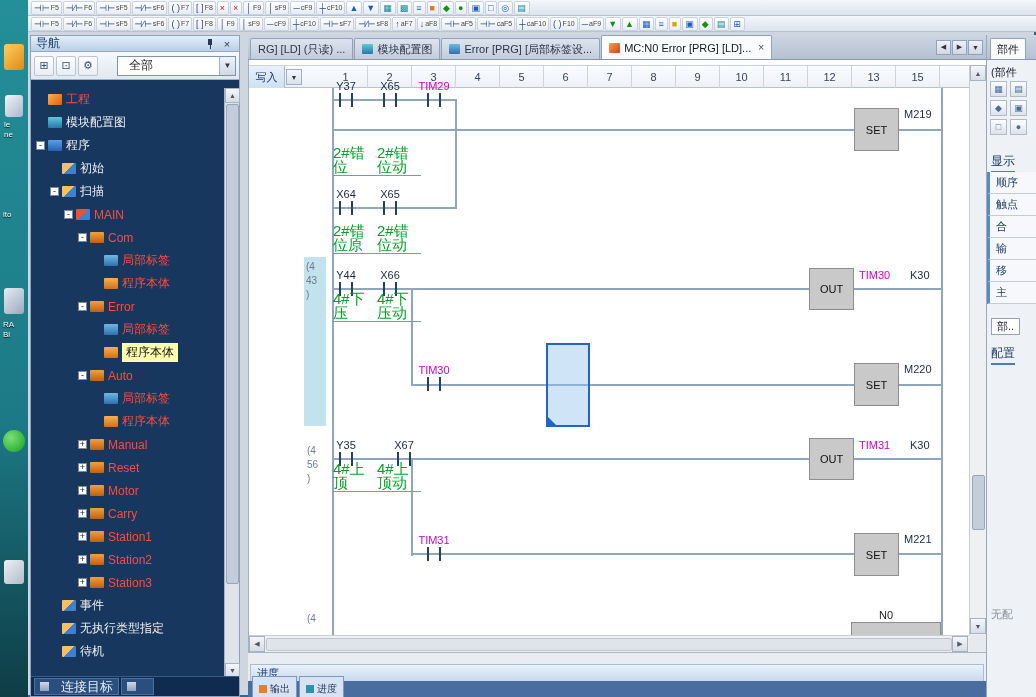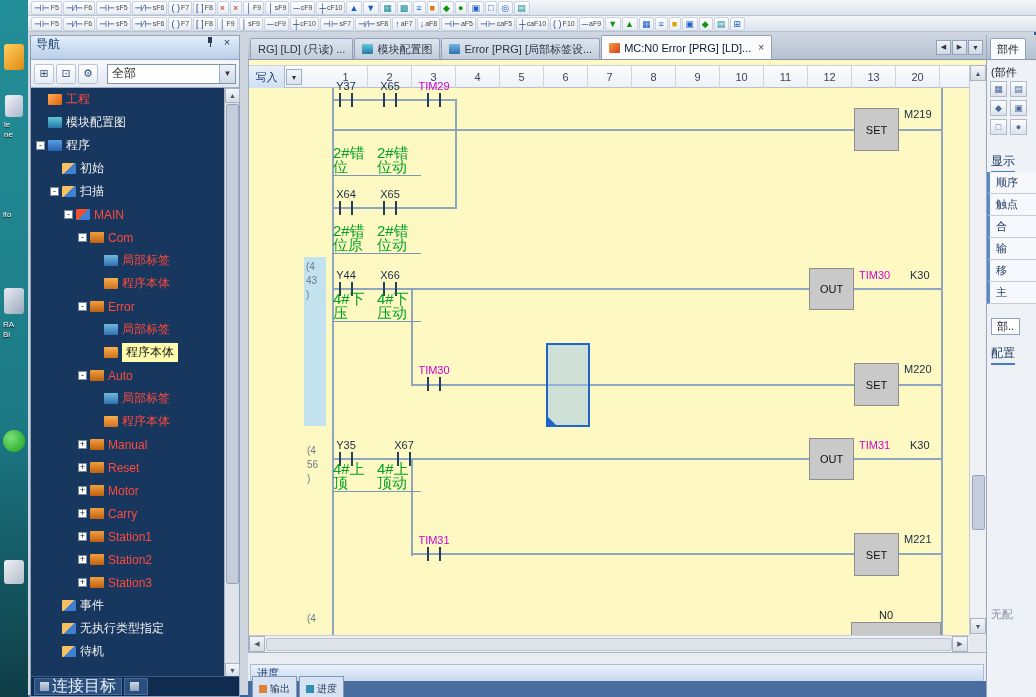--- a/index.html
+++ b/index.html
@@ -22,29 +22,29 @@
 .tbtn .k{font-size:7px;line-height:8px;color:#444;margin-left:1px}
 .tbtn[data-c="red"] .g{color:#c02020}
 .tbtn[data-c="grn"] .g{color:#129412}
 .tbtn[data-c="blu"] .g{color:#1b5cc8}
 .tbtn[data-c="org"] .g{color:#e07818}
 .tbtn[data-c="yel"] .g{color:#d8a800}
 .tbtn[data-c="tea"] .g{color:#148898}
 
 
 #nav{position:absolute;left:2px;top:35px;width:210px;height:662px;background:#17375f;border:1px solid #8fa2bc}
-.nav-title{height:24px;background:linear-gradient(180deg,#e3eefa,#b9cfe8);border-bottom:1px solid #92a8c4;display:flex;padding:0 5px;font-size:12px;color:#173a64}
+.nav-title{height:16px;background:linear-gradient(180deg,#e3eefa,#b9cfe8);border-bottom:1px solid #92a8c4;display:flex;align-items:center;padding:0 5px;font-size:12px;color:#173a64}
 .nav-title .sp{flex:1}
 .pin{width:12px;height:12px;position:relative;margin-right:4px;cursor:pointer}
 .pin::before{content:"";position:absolute;left:4px;top:1px;width:4px;height:6px;background:#2a3a55}
 .pin::after{content:"";position:absolute;left:6px;top:7px;width:1px;height:4px;background:#2a3a55}
 .nav-close{font-size:11px;color:#2a3a55;width:14px;text-align:center;cursor:pointer}
 .nav-toolbar{height:28px;background:linear-gradient(#f6f8fb,#e2e8f0);border-bottom:1px solid #9fb0c6;display:flex;align-items:center;padding:0 3px;gap:2px}
 .nav-tbtn{width:20px;height:20px;border:1px solid #b9c4d4;background:linear-gradient(#fff,#e8edf4);font-size:11px;color:#33507c;display:flex;align-items:center;justify-content:center;border-radius:2px;flex:none}
-.nav-filter{flex:1;height:20px;background:#fff;border:1px solid #7e93ae;display:flex;align-items:center;font-size:12px;color:#222;padding-left:4px;margin-left:7px}
+.nav-filter{flex:1;height:20px;background:#fff;border:1px solid #7e93ae;display:flex;align-items:center;font-size:12px;color:#222;padding-left:11px;margin-left:17px}
 .nav-filter .arrow{margin-left:auto;width:16px;height:18px;background:linear-gradient(#eef2f8,#cfd9e6);border-left:1px solid #9fb0c6;font-size:8px;color:#334;display:flex;align-items:center;justify-content:center}
 .tree{position:absolute;left:0;top:52px;width:193px;height:590px;overflow:hidden}
 .tree-item{display:flex;align-items:center;height:23px;cursor:pointer}
 .tree-item[data-indent="0"]{padding-left:5px}
 .tree-item[data-indent="1"]{padding-left:19px}
 .tree-item[data-indent="2"]{padding-left:33px}
 .tree-item[data-indent="3"]{padding-left:47px}
 .tree-item[data-indent="4"]{padding-left:61px}
 .exp{width:9px;height:9px;flex:none;margin-right:3px;background:#fff;border:1px solid #7a8aa0;color:#123;font-size:9px;line-height:7px;text-align:center}
 .exp:empty{background:transparent;border-color:transparent}
@@ -57,38 +57,38 @@
 .ticon[data-icon="pou"]{background:linear-gradient(180deg,#f0a040,#c06010)}
 .ticon[data-icon="label"]{background:linear-gradient(180deg,#70b8e0,#3070b0)}
 .ticon[data-icon="body"]{background:linear-gradient(180deg,#f8b050,#d07020)}
 .tree-item .lbl{font-size:12px;color:#f0f0f0;white-space:nowrap}
 .tree-item[data-state="error"] .lbl{color:#ff4a3c}
 .tree-item[data-state="selected"] .lbl{background:#ffffae;color:#141414;padding:1px 4px}
 .tree-scroll{position:absolute;right:0;top:52px;width:15px;height:590px;background:#dfe3ea;border-left:1px solid #aab4c2}
 .sbtn{position:absolute;left:0;width:15px;height:15px;background:linear-gradient(#f4f6f9,#d6dde6);border:1px solid #a8b2c0;font-size:7px;color:#556;display:flex;align-items:center;justify-content:center}
 .sthumb{position:absolute;left:1px;width:13px;background:#c3cddc;border:1px solid #98a6ba;border-radius:2px}
 .nav-tabs{position:absolute;left:0;bottom:0;width:208px;height:20px;background:#0f2b50;border-top:1px solid #3a5a86;display:flex;align-items:center;gap:2px;padding-left:3px}
-.nav-tab{height:17px;background:#2a4f7e;border:1px solid #4a6f9e;display:flex;align-items:center;gap:3px;padding:0 5px;font-size:16px;color:#e8edf4;white-space:nowrap}
+.nav-tab{height:17px;background:#2a4f7e;border:1px solid #4a6f9e;display:flex;align-items:center;gap:12px;padding:0 5px;font-size:13px;color:#e8edf4;white-space:nowrap}
 .nav-tab .bic{width:9px;height:9px;background:linear-gradient(#d0d8e4,#8fa2bc);flex:none}
 
 
 #etabbar{position:absolute;left:220px;top:35px;width:738px;height:25px;background:linear-gradient(180deg,#cdd6e2,#b5c1d2);border-bottom:1px solid #8a98ac;display:flex;align-items:flex-end;padding-left:2px}
 .etab{height:21px;padding:0 7px;font-size:11px;color:#2a3548;background:linear-gradient(#dde4ee,#c2ccdb);border:1px solid #93a2b8;border-bottom:none;border-radius:2px 2px 0 0;display:flex;align-items:center;gap:4px;margin-right:1px;max-width:238px;white-space:nowrap;overflow:hidden;cursor:pointer}
 .etab[data-active="true"]{height:24px;background:#fbfcfe;color:#101828}
 .tabicon{width:11px;height:10px;flex:none;border-radius:1px}
 .tabicon[data-ticon="module"]{background:linear-gradient(180deg,#60c8d8,#2878a8)}
 .tabicon[data-ticon="label"]{background:linear-gradient(180deg,#70b8e0,#3070b0)}
 .tabicon[data-ticon="body"]{background:linear-gradient(135deg,#f8a040,#d04020)}
 .tclose{font-size:10px;color:#445;margin-left:3px}
 .tclose:empty{display:none}
 .tabnav{margin-left:auto;display:flex;gap:1px;align-self:center;margin-right:3px}
 .tnav{width:15px;height:15px;border:1px solid #93a2b8;background:linear-gradient(#eef2f7,#cfd8e4);font-size:7px;color:#334;display:flex;align-items:center;justify-content:center}
 
 
-#editor{position:absolute;left:220px;top:60px;width:738px;height:592px;background:#fef9c3;border-left:1px solid #9fb0c6;overflow:hidden}
+#editor{position:absolute;left:220px;top:60px;width:738px;height:592px;background:#ffffff;border-left:1px solid #9fb0c6;overflow:hidden}
 .ehead{position:absolute;left:0;top:5px;width:720px;height:23px;background:linear-gradient(#fbfcfe,#edf1f6);border-bottom:1px solid #b8c2ce;border-top:1px solid #c9d2de}
 .modecell{position:absolute;left:0;top:0;width:36px;height:22px;background:linear-gradient(#e9f1fa,#cfe0f2);border-right:1px solid #aab8cc;font-size:11px;color:#1a3a6e;display:flex;align-items:center;justify-content:center}
 .modebtn{position:absolute;left:37px;top:3px;width:16px;height:16px;border:1px solid #9fb0c6;background:linear-gradient(#f4f7fa,#d9e2ec);font-size:7px;color:#334;display:flex;align-items:center;justify-content:center}
 .colcells{position:absolute;left:75px;top:0;height:22px;display:flex}
 .colcell{width:44px;height:22px;border-right:1px solid #ccd4de;font-size:11px;color:#39435a;display:flex;align-items:center;justify-content:center}
 .rowheads{position:absolute;left:0;top:28px;width:35px;height:547px;overflow:hidden}
 .rowcell{width:35px;height:85px;background:linear-gradient(180deg,#e3ecf7,#c2d4ea);border-right:2px solid #8aa4c8;border-bottom:1px solid #fff;font-size:12px;color:#233a60;display:flex;align-items:center;justify-content:center}
 
 .stepbar{position:absolute;left:55px;top:197px;width:22px;height:169px;background:#c2e2ee}
 .stepnum{position:absolute;font-size:10px;line-height:14px;color:#6b7b8b}
@@ -669,21 +669,21 @@
           <div class="colcell">4</div>
           <div class="colcell">5</div>
           <div class="colcell">6</div>
           <div class="colcell">7</div>
           <div class="colcell">8</div>
           <div class="colcell">9</div>
           <div class="colcell">10</div>
           <div class="colcell">11</div>
           <div class="colcell">12</div>
           <div class="colcell">13</div>
-          <div class="colcell">20</div>
+          <div class="colcell">15</div>
         </div>
     </div>
 
     <div class="stepbar"></div>
     <div class="stepnum" style="left:57px;top:200px">
       <div>(4</div>
         <div>43</div>
         <div>)</div>
     </div>
     <div class="stepnum" style="left:58px;top:384px">

